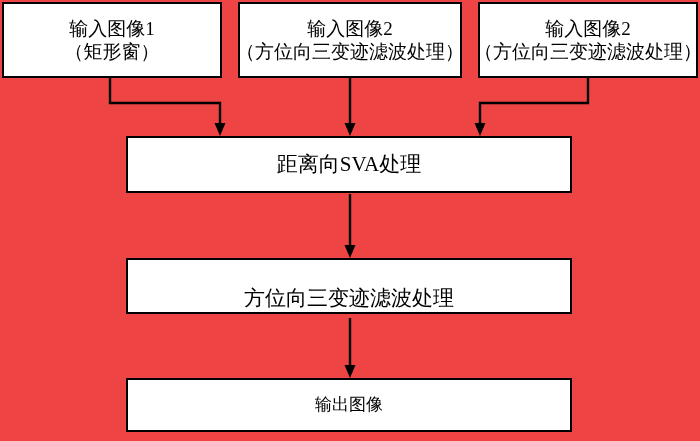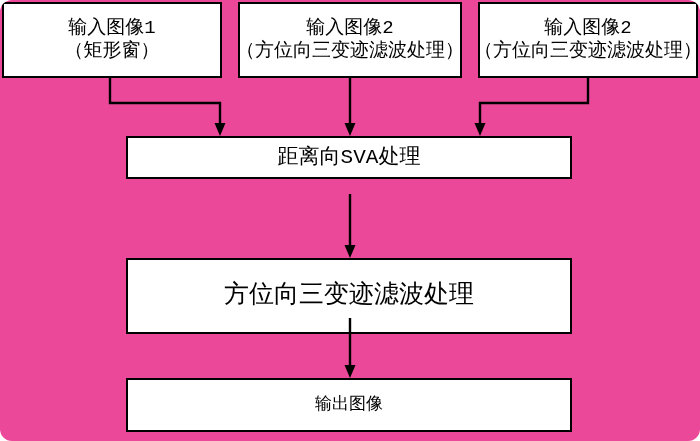--- a/index.html
+++ b/index.html
@@ -4,24 +4,23 @@
 <style>
   html, body {
     margin: 0;
     padding: 0;
     background: #ffffff;
   }
   #canvas {
     position: relative;
     width: 700px;
     height: 441px;
-    background: #ec4899;
-    font-family: Liberation Mono, monospace;
+    background: #ef4444;
+    font-family: Liberation Serif, serif;
     overflow: hidden;
-    border-radius: 12px;
   }
   .box {
     position: absolute;
     box-sizing: border-box;
     border: 2px solid #000000;
     background: #ffffff;
     display: flex;
     flex-direction: column;
     align-items: center;
     justify-content: center;
@@ -32,22 +31,22 @@
   .box .line1, .box .line2 {
     display: block;
     white-space: nowrap;
   }
   
   .box-in1 { left: 2px;   top: 2px; width: 220px; height: 76px; font-size: 19px; }
   .box-in2 { left: 238px; top: 2px; width: 224px; height: 76px; font-size: 19px; }
   .box-in3 { left: 478px; top: 2px; width: 220px; height: 76px; font-size: 19px; }
 
   
-  .box-sva    { left: 126px; top: 136px; width: 446px; height: 43px; font-size: 21px; }
-  .box-filter { left: 126px; top: 258px; width: 446px; height: 76px; font-size: 25px; }
+  .box-sva    { left: 126px; top: 136px; width: 446px; height: 57px; font-size: 21px; }
+  .box-filter { left: 126px; top: 258px; width: 446px; height: 56px; font-size: 21px; justify-content: flex-end; }
   .box-out    { left: 126px; top: 378px; width: 446px; height: 54px; font-size: 17px; }
 
   
   #wires {
     position: absolute;
     left: 0;
     top: 0;
     width: 700px;
     height: 441px;
     pointer-events: none;

